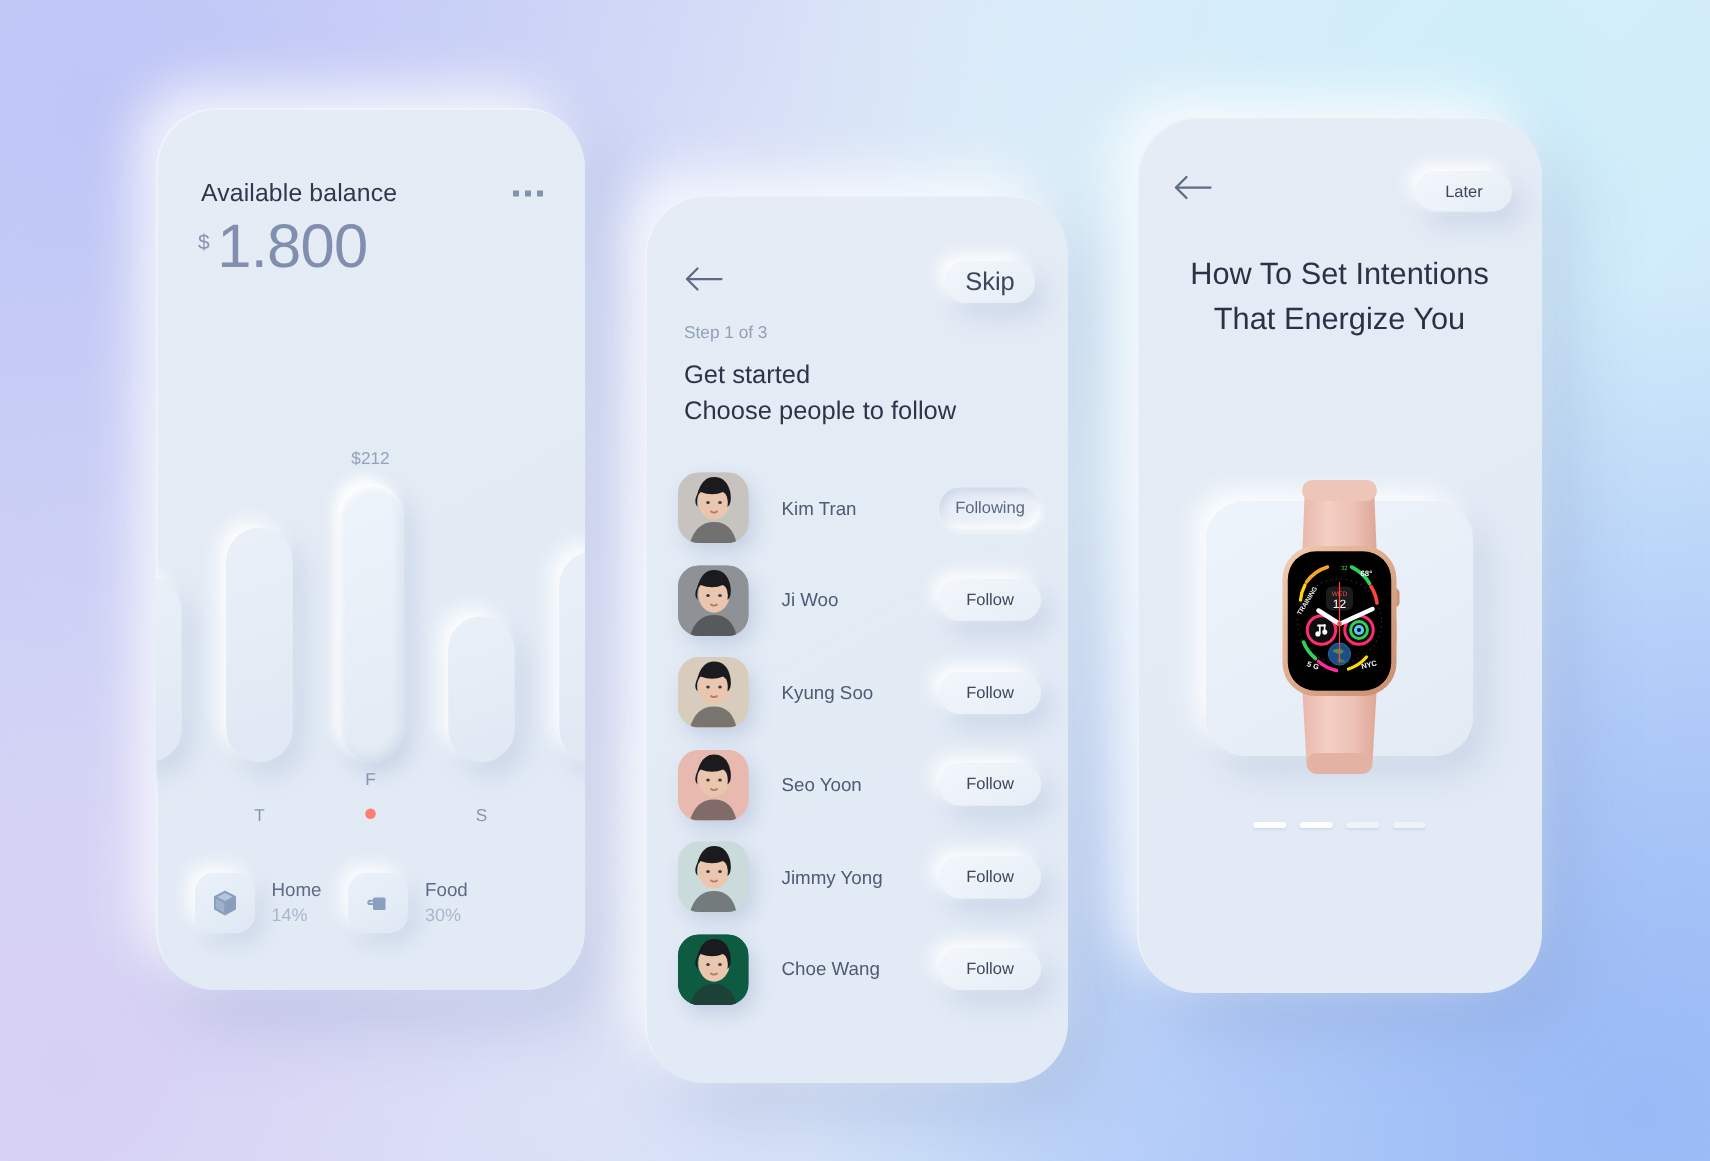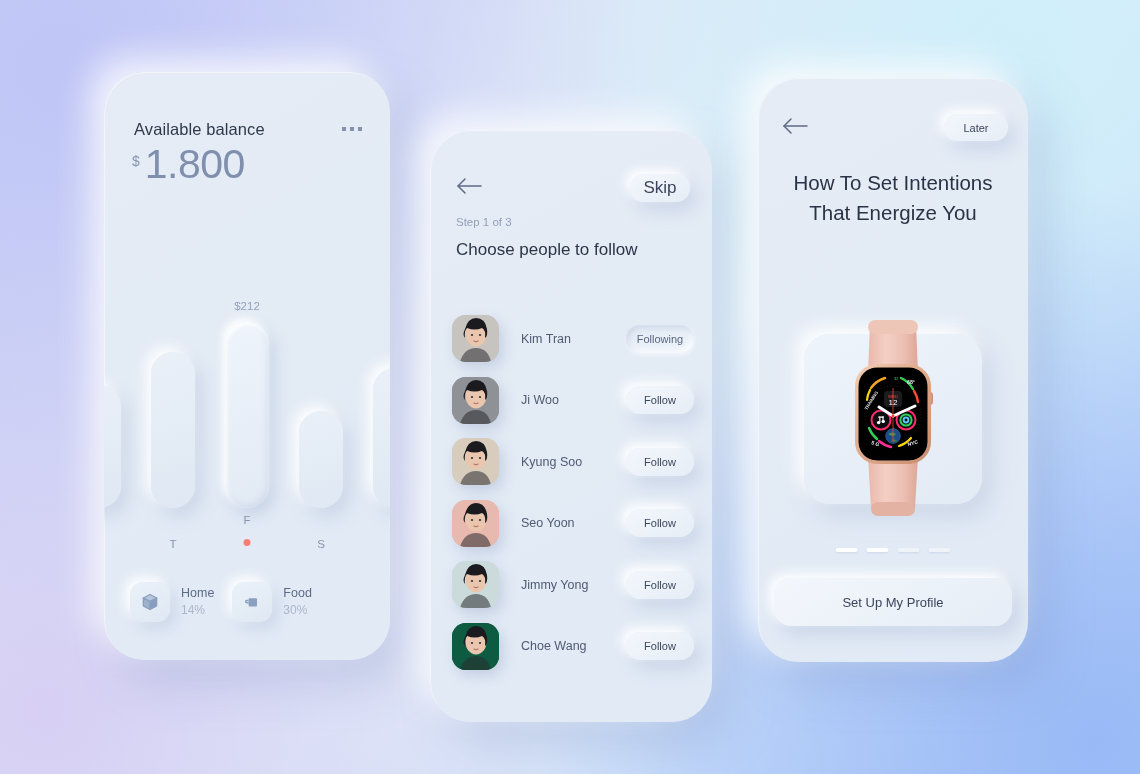--- a/index.html
+++ b/index.html
@@ -278,20 +278,21 @@
           <path d="M25 9 H2"></path>
             <path d="M9 2 L2 9 L9 16"></path>
         </svg>
       </span>
       <button class="pill-btn" id="skip-button">Skip</button>
     </div>
 
     <div class="step-label">Step 1 of 3</div>
 
     <div class="heading-block">
+      <div class="heading-1">Get started</div>
       <div class="heading-2">Choose people to follow</div>
     </div>
 
     <div class="follow-list" id="follow-list">
         <div class="follow-row">
           <div class="avatar" style="background: rgb(199, 196, 192);">
             <svg class="face" viewBox="0 0 47 47" preserveAspectRatio="xMidYMid slice">
               <rect width="47" height="47" fill="#c7c4c0"></rect>
               <ellipse cx="24" cy="19" rx="10.5" ry="12.5" fill="#e9c6ad"></ellipse>
               <path d="M8 47 q4 -14 16 -14 q12 0 15 14 z" fill="#2b2b30" opacity="0.55"></path>
@@ -493,16 +494,15 @@
       </svg>
     </div>
 
     <div class="pager" id="pager">
         <i></i>
         <i></i>
         <i class="dim"></i>
         <i class="dim"></i>
       </div>
 
-    <button class="pill-btn" id="cta-button">Set Up My Profile</button>
   </div>
 
 </div>
 
 </body></html>

